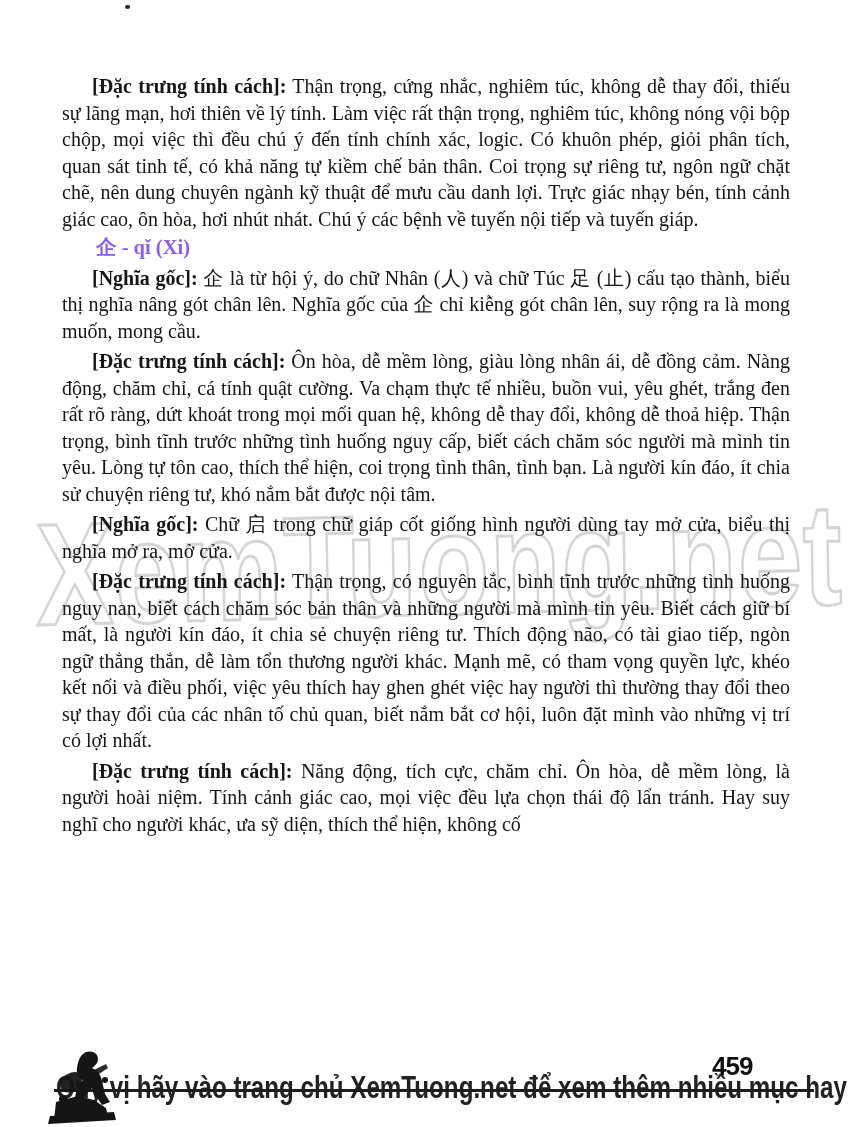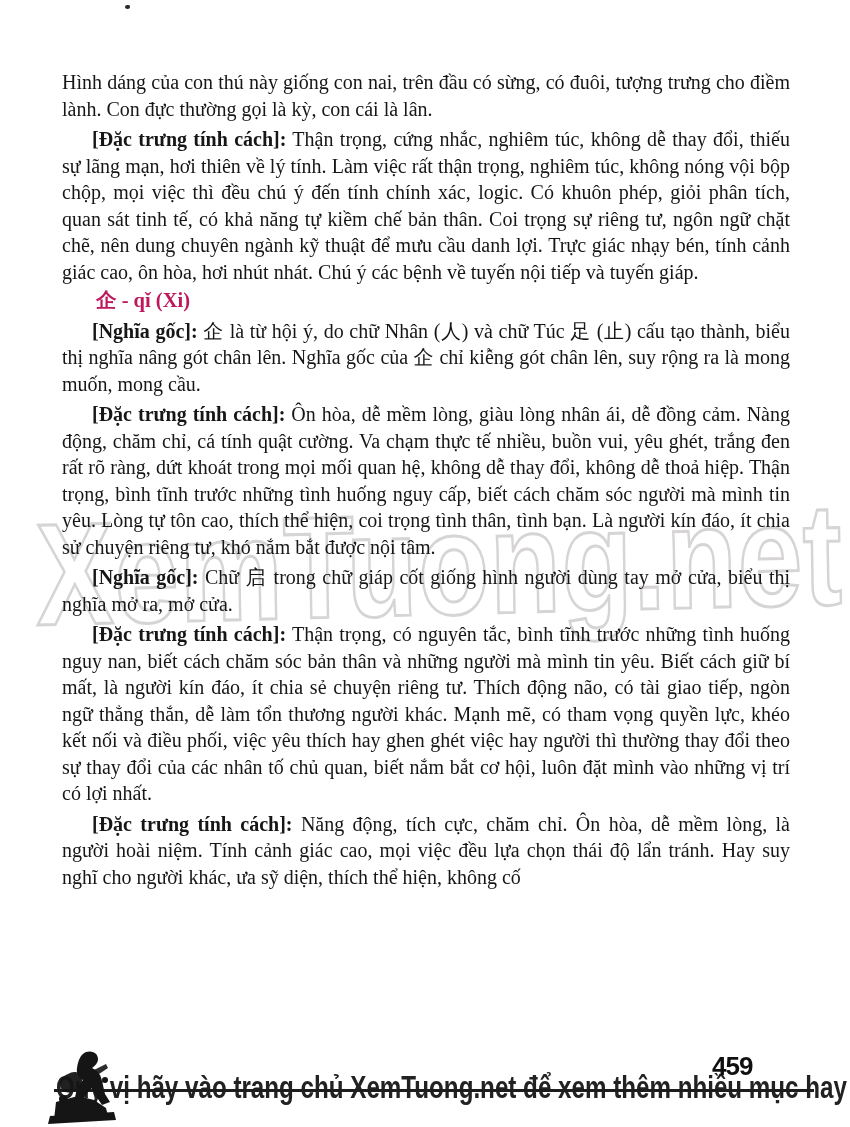--- a/index.html
+++ b/index.html
@@ -25,21 +25,21 @@
   .content{
     position:absolute;left:62px;top:69px;width:728px;z-index:2;
     font-size:20px;line-height:26.5px;color:#161616;
     text-align:justify;
   }
   .content p{margin:4px 0 0 0;text-indent:30px;}
   .content p.first{margin-top:0;text-indent:0;}
   .lead{font-weight:bold;}
   .entry-heading{
     font-size:20.5px;font-weight:bold;margin:2px 0;text-indent:34px;
-    text-align:left;line-height:26.5px;color:#be185d;
+    text-align:left;line-height:26.5px;color:#8b5cf6;
   }
   
   .footer-text{
     position:absolute;left:56px;top:1070px;z-index:4;white-space:nowrap;
     font-family:"Liberation Sans", sans-serif;font-weight:bold;
     font-size:31px;color:#222;
     transform:scaleX(0.78);transform-origin:left center;
   }
   .strike-line{position:absolute;left:54px;top:1089px;width:760px;height:3px;background:#1d1d1d;z-index:5;}
   .page-number{
@@ -53,21 +53,20 @@
 <body>
 
 <div class="page">
 
   <div class="speck"></div>
 
   <div class="watermark">XemTuong.net</div>
 
   <div class="content">
 
-    <p class="first"><span>Hình dáng của con thú này giống con nai, trên đầu có sừng, có đuôi, tượng trưng cho điềm lành. Con đực thường gọi là kỳ, con cái là lân.</span></p>
 
     <p><span class="lead">[Đặc trưng tính cách]:</span><span> Thận trọng, cứng nhắc, nghiêm túc, không dễ thay đổi, thiếu sự lãng mạn, hơi thiên về lý tính. Làm việc rất thận trọng, nghiêm túc, không nóng vội bộp chộp, mọi việc thì đều chú ý đến tính chính xác, logic. Có khuôn phép, giỏi phân tích, quan sát tinh tế, có khả năng tự kiềm chế bản thân. Coi trọng sự riêng tư, ngôn ngữ chặt chẽ, nên dung chuyên ngành kỹ thuật để mưu cầu danh lợi. Trực giác nhạy bén, tính cảnh giác cao, ôn hòa, hơi nhút nhát. Chú ý các bệnh về tuyến nội tiếp và tuyến giáp.</span></p>
 
     <div class="entry-heading">企 - qǐ (Xi)</div>
 
     <p><span class="lead">[Nghĩa gốc]:</span><span> 企 là từ hội ý, do chữ Nhân (人) và chữ Túc 足 (止) cấu tạo thành, biểu thị nghĩa nâng gót chân lên. Nghĩa gốc của 企 chỉ kiễng gót chân lên, suy rộng ra là mong muốn, mong cầu.</span></p>
 
     <p><span class="lead">[Đặc trưng tính cách]:</span><span> Ôn hòa, dễ mềm lòng, giàu lòng nhân ái, dễ đồng cảm. Nàng động, chăm chỉ, cá tính quật cường. Va chạm thực tế nhiều, buồn vui, yêu ghét, trắng đen rất rõ ràng, dứt khoát trong mọi mối quan hệ, không dễ thay đổi, không dễ thoả hiệp. Thận trọng, bình tĩnh trước những tình huống nguy cấp, biết cách chăm sóc người mà mình tin yêu. Lòng tự tôn cao, thích thể hiện, coi trọng tình thân, tình bạn. Là người kín đáo, ít chia sử chuyện riêng tư, khó nắm bắt được nội tâm.</span></p>
 
 

